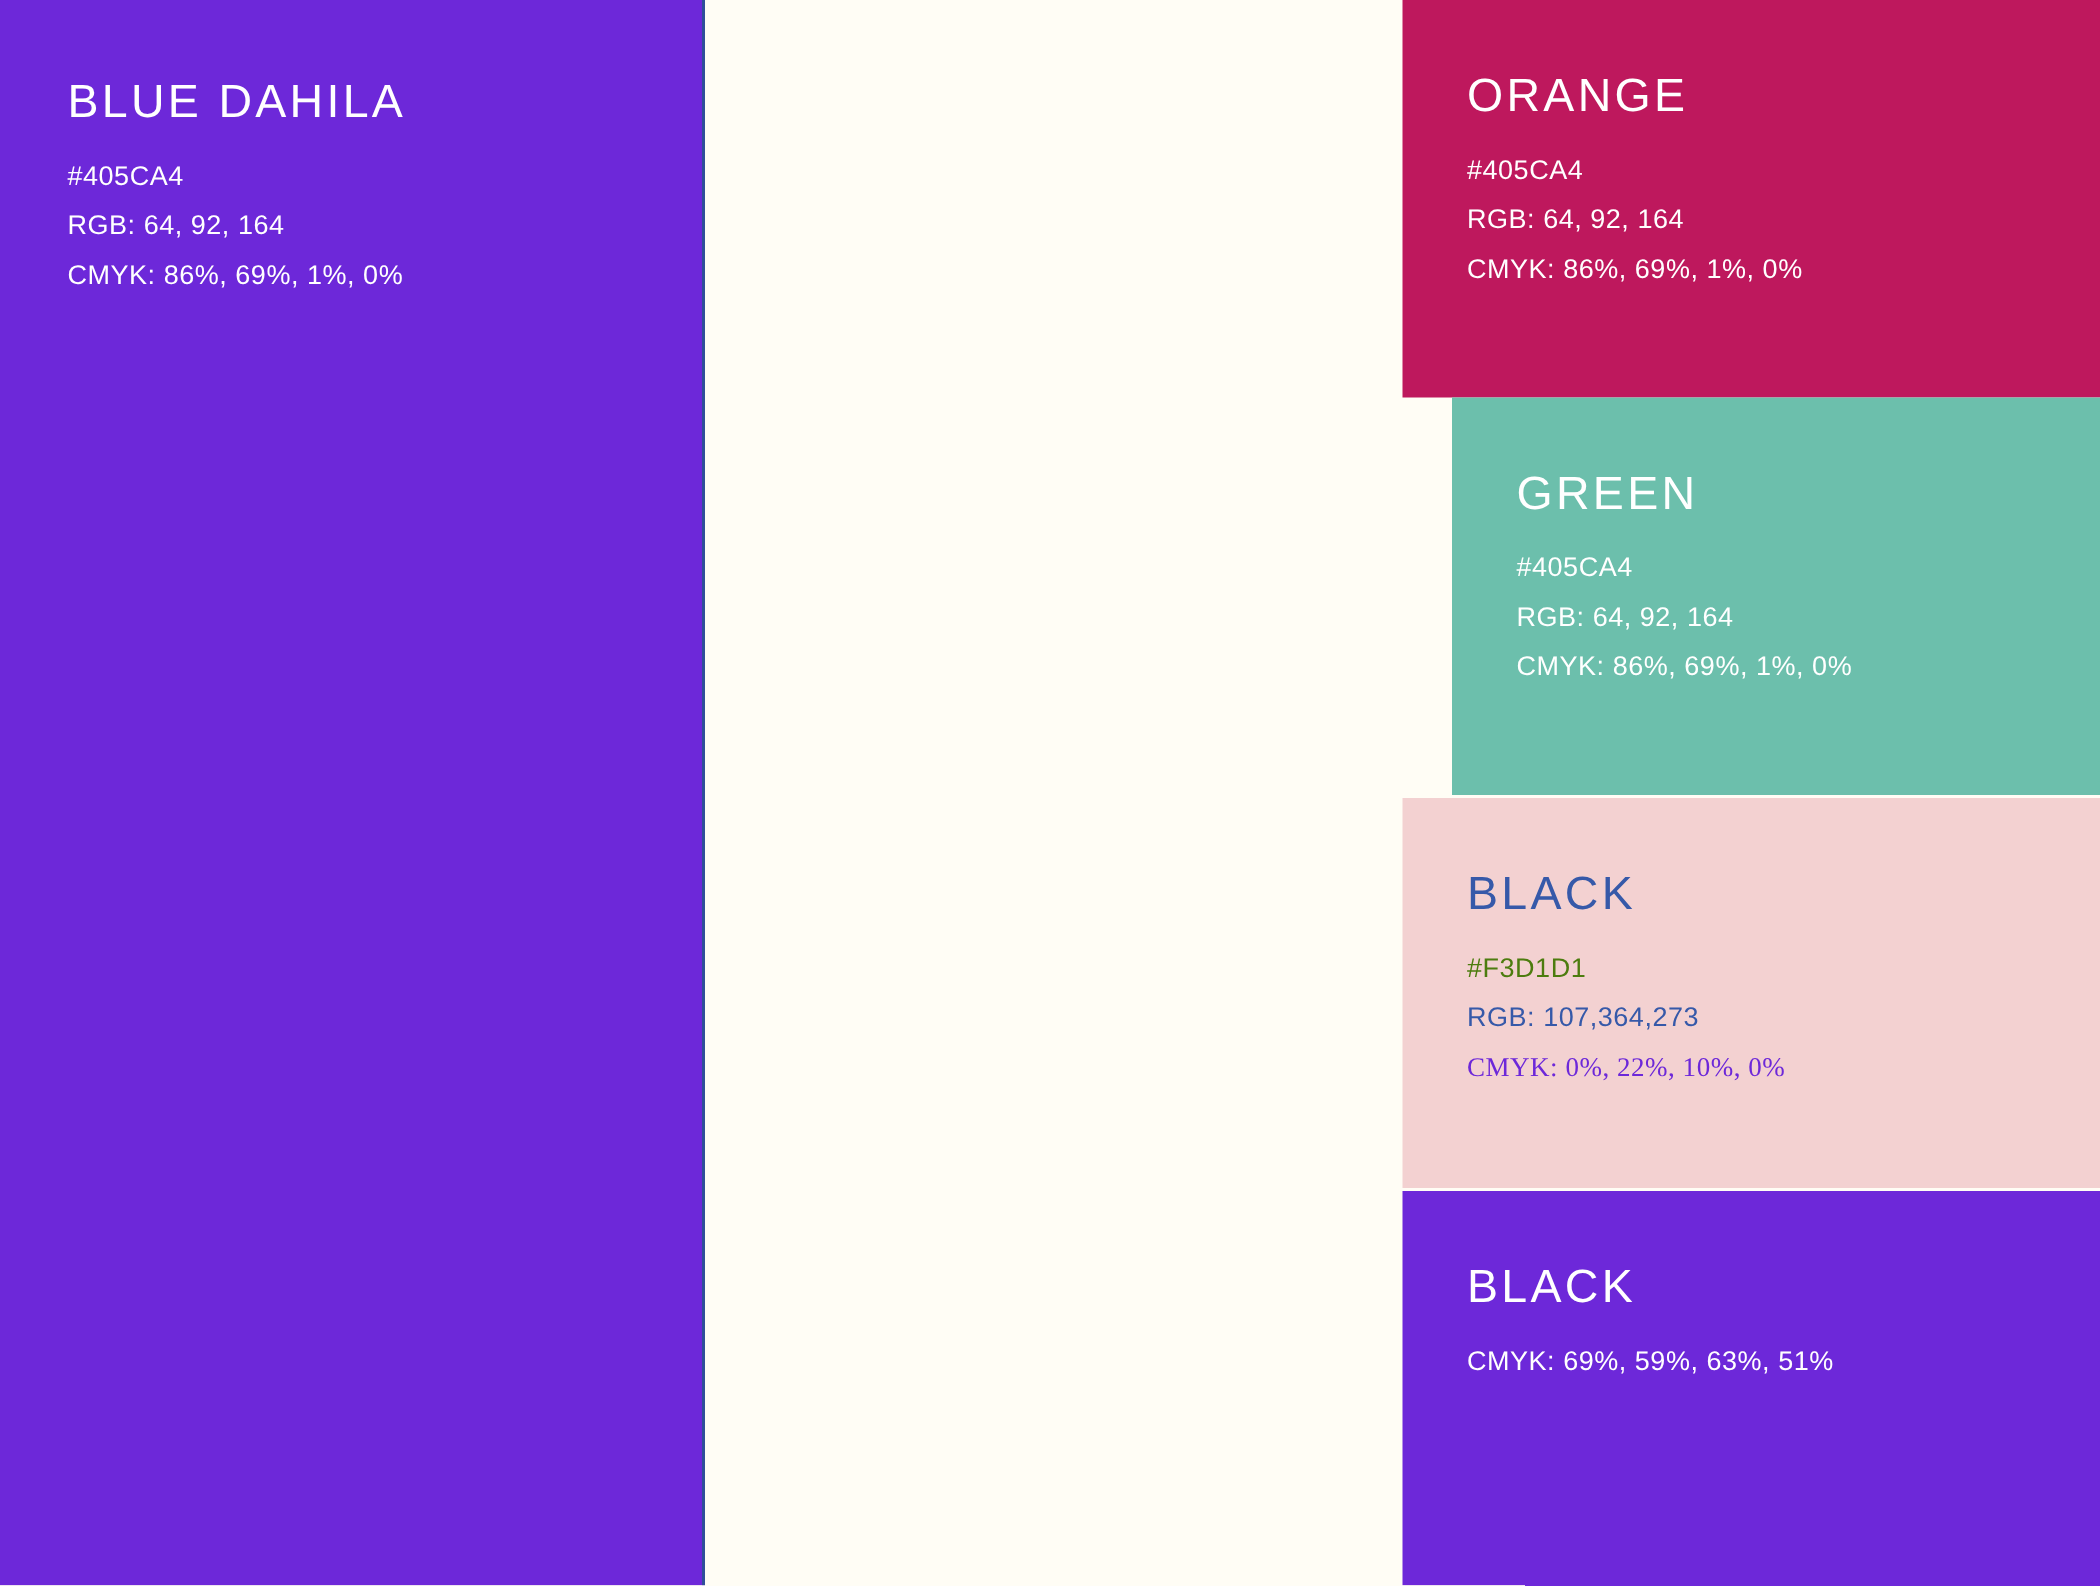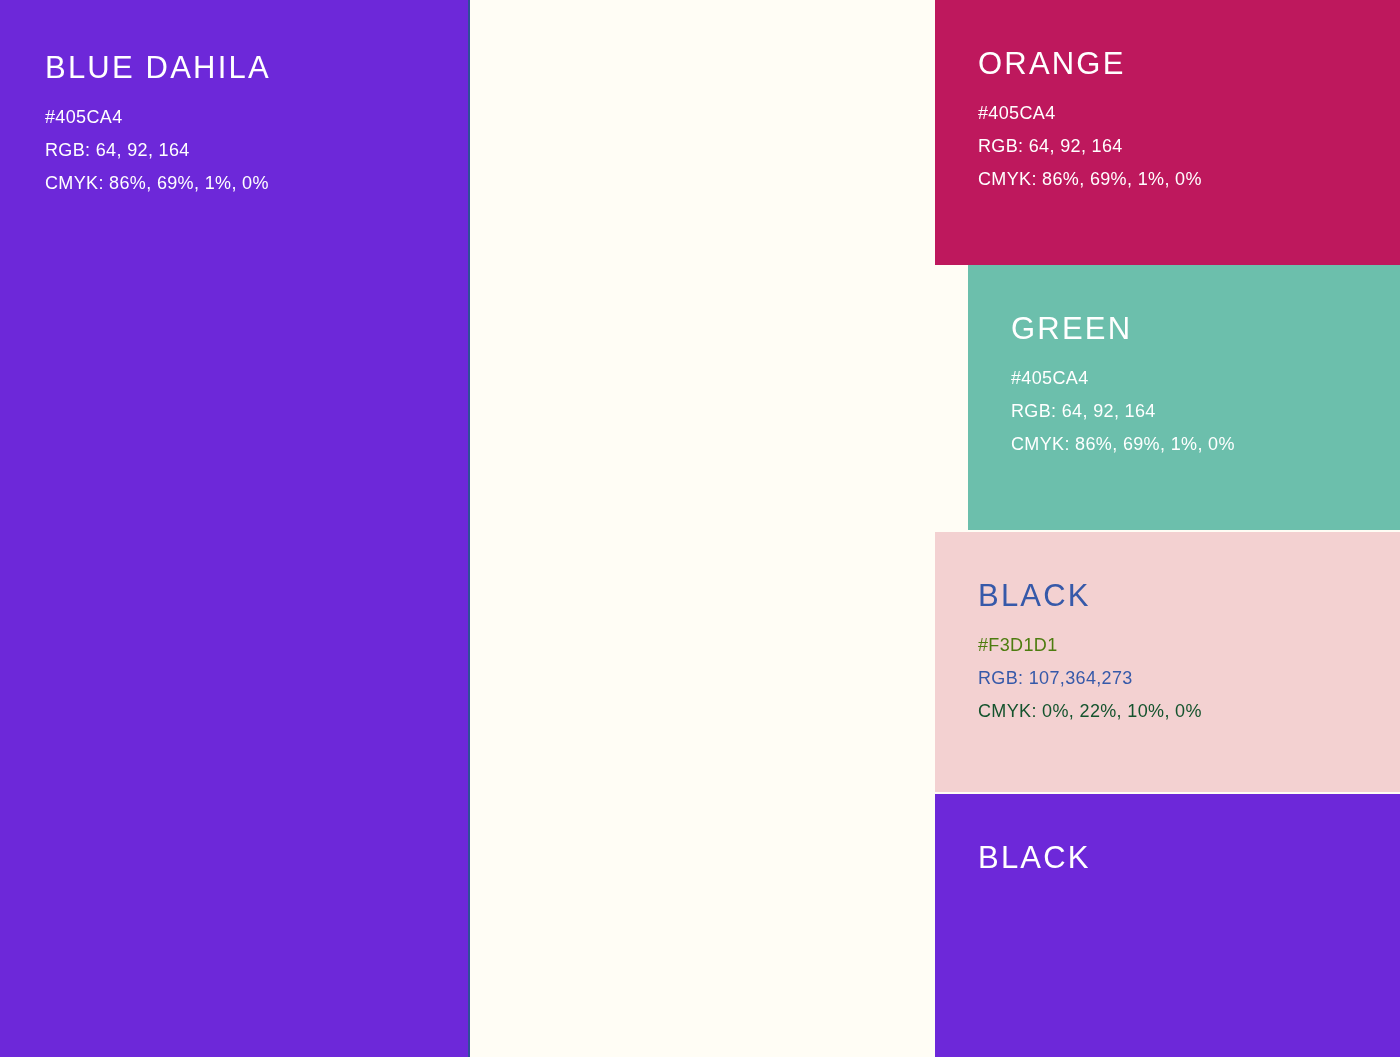--- a/index.html
+++ b/index.html
@@ -168,26 +168,27 @@
       </ul>
     </div>
   </div>
 
   <div class="swatch swatch-pink on-light" style="background: rgb(243, 209, 209);">
     <div class="swatch-inner">
       <h2 class="swatch-title" style="color: rgb(54, 89, 169);">BLACK</h2>
       <ul class="swatch-lines">
         <li style="color: #4d7c0f;">#F3D1D1</li>
         <li style="color: rgb(54, 89, 169);">RGB: 107,364,273</li>
-        <li style="color: #14532d;">CMYK: 0%, 22%, 10%, 0%</li>
+        <li style="color: #6d28d9; font-family: Liberation Serif, serif;">CMYK: 0%, 22%, 10%, 0%</li>
       </ul>
     </div>
   </div>
 
   <div class="swatch swatch-black on-dark" style="background: #6d28d9;">
     <div class="swatch-inner">
       <h2 class="swatch-title" style="color: rgb(255, 255, 255);">BLACK</h2>
       <ul class="swatch-lines">
+        <li style="color: rgb(255, 255, 255);">CMYK: 69%, 59%, 63%, 51%</li>
       </ul>
     </div>
   </div>
 
 </div>
 
 </body></html>

